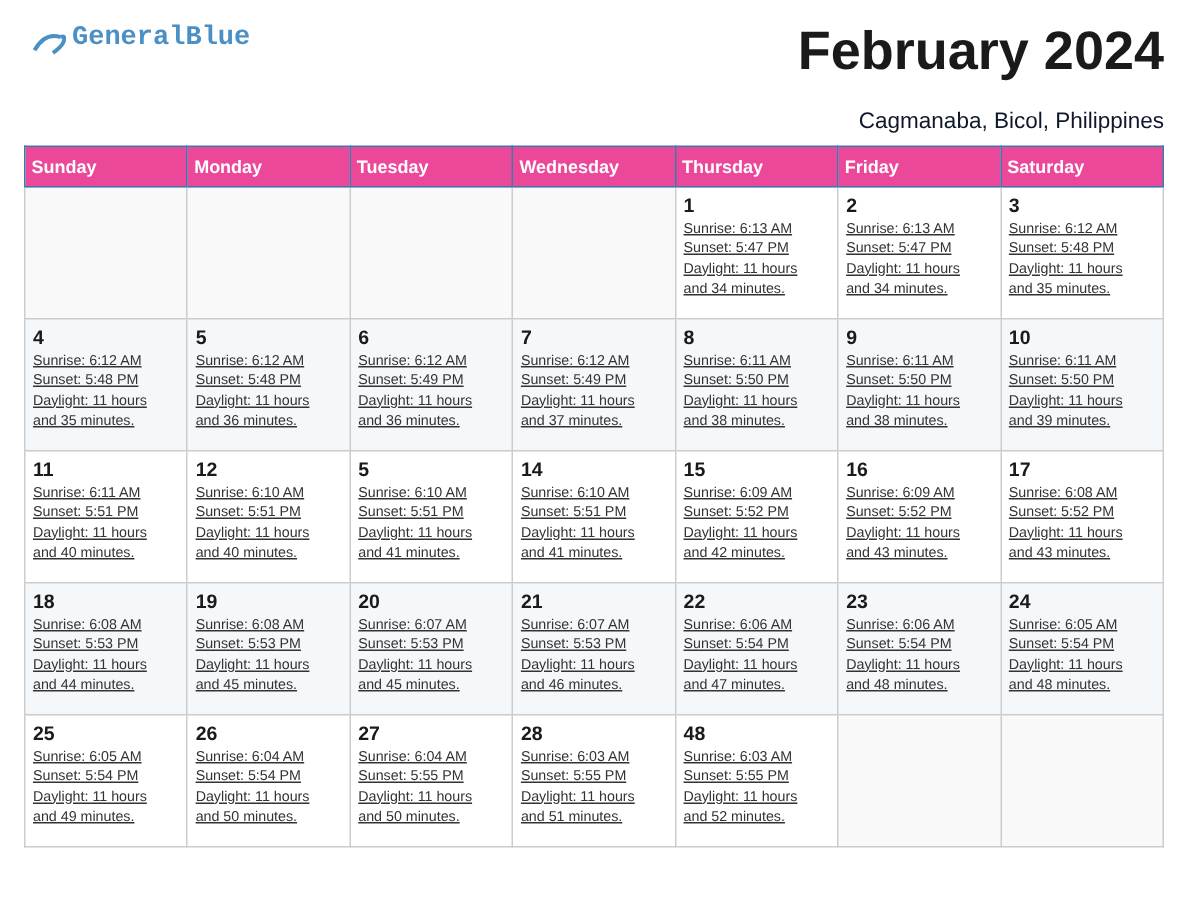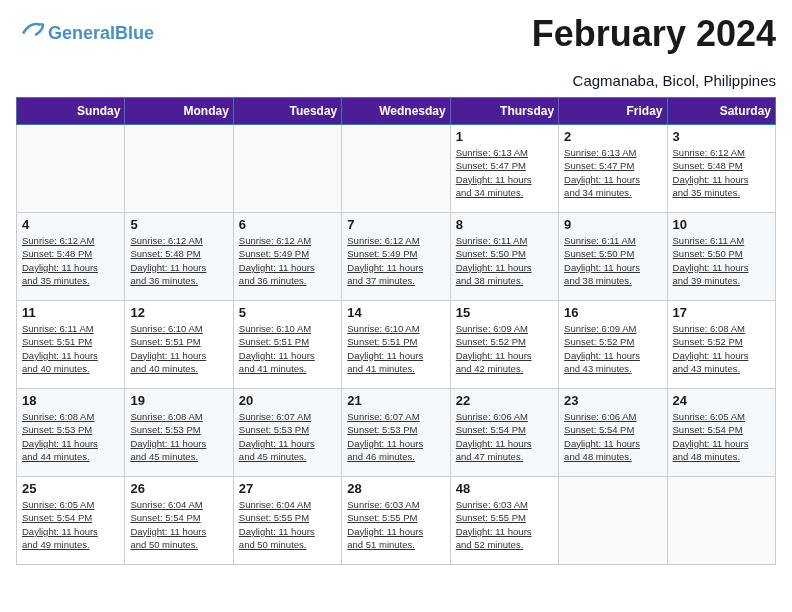--- a/index.html
+++ b/index.html
@@ -11,22 +11,23 @@
       padding: 16px;
     }
     .header {
       display: flex;
       justify-content: space-between;
       align-items: flex-start;
       margin-bottom: 8px;
     }
     .logo {
       display: flex;
-      align-items: flex-end;
+      align-items: flex-start;
       gap: 4px;
+      font-family: Liberation Mono, monospace;
     }
     .logo-text {
       font-size: 18px;
       font-weight: bold;
       color: #1a1a1a;
       line-height: 1.1;
     }
     .logo-text span {
       color: #4a90c4;
     }
@@ -47,26 +48,26 @@
       font-size: 15px;
       color: #0f172a;
       margin-top: 20px;
     }
     table {
       width: 100%;
       border-collapse: collapse;
       table-layout: fixed;
     }
     thead th {
-      background-color: #4c1d95;
+      background-color: #ec4899;
       color: #fff;
       font-size: 12px;
       font-weight: bold;
       padding: 6px 4px;
-      text-align: right;
+      text-align: left;
       border: 1px solid #3a7ab0;
     }
     tbody td {
       border: 1px solid #ccc;
       vertical-align: top;
       padding: 4px 5px;
       height: 88px;
       font-size: 10px;
       color: #222;
       background: #fff;

